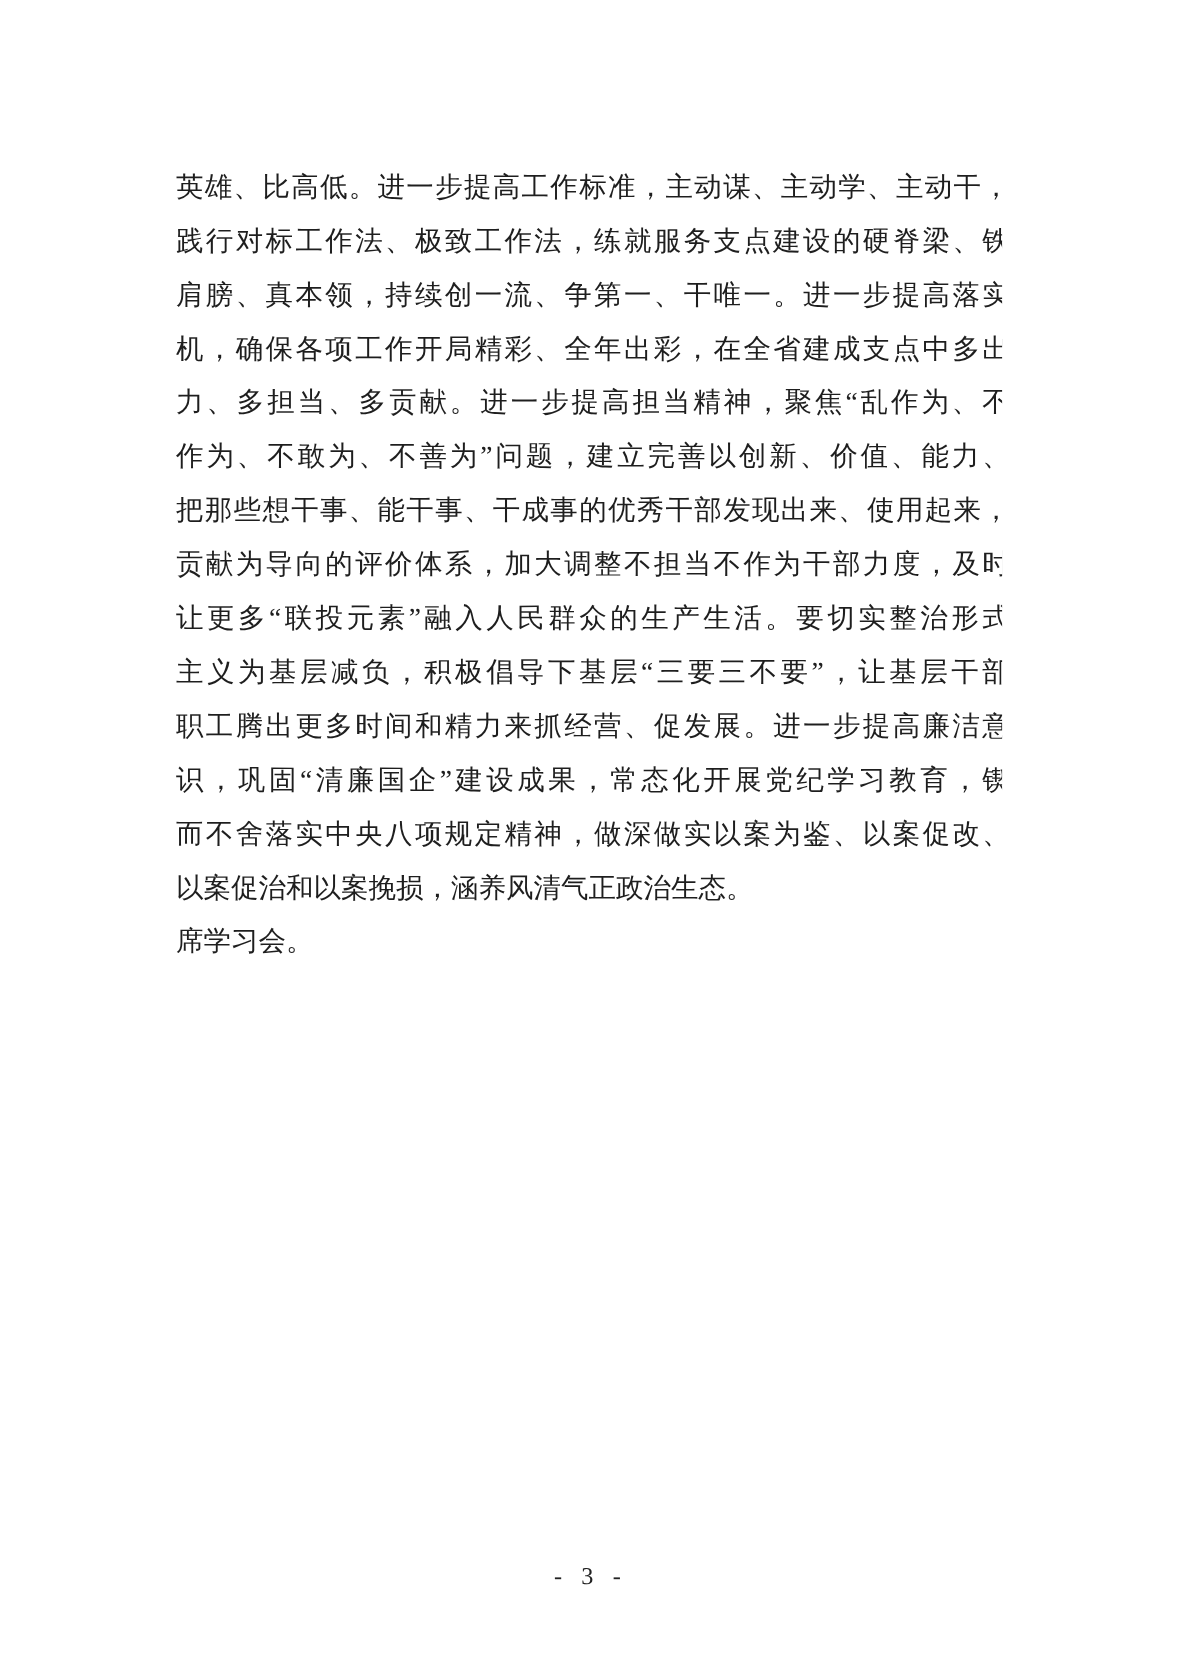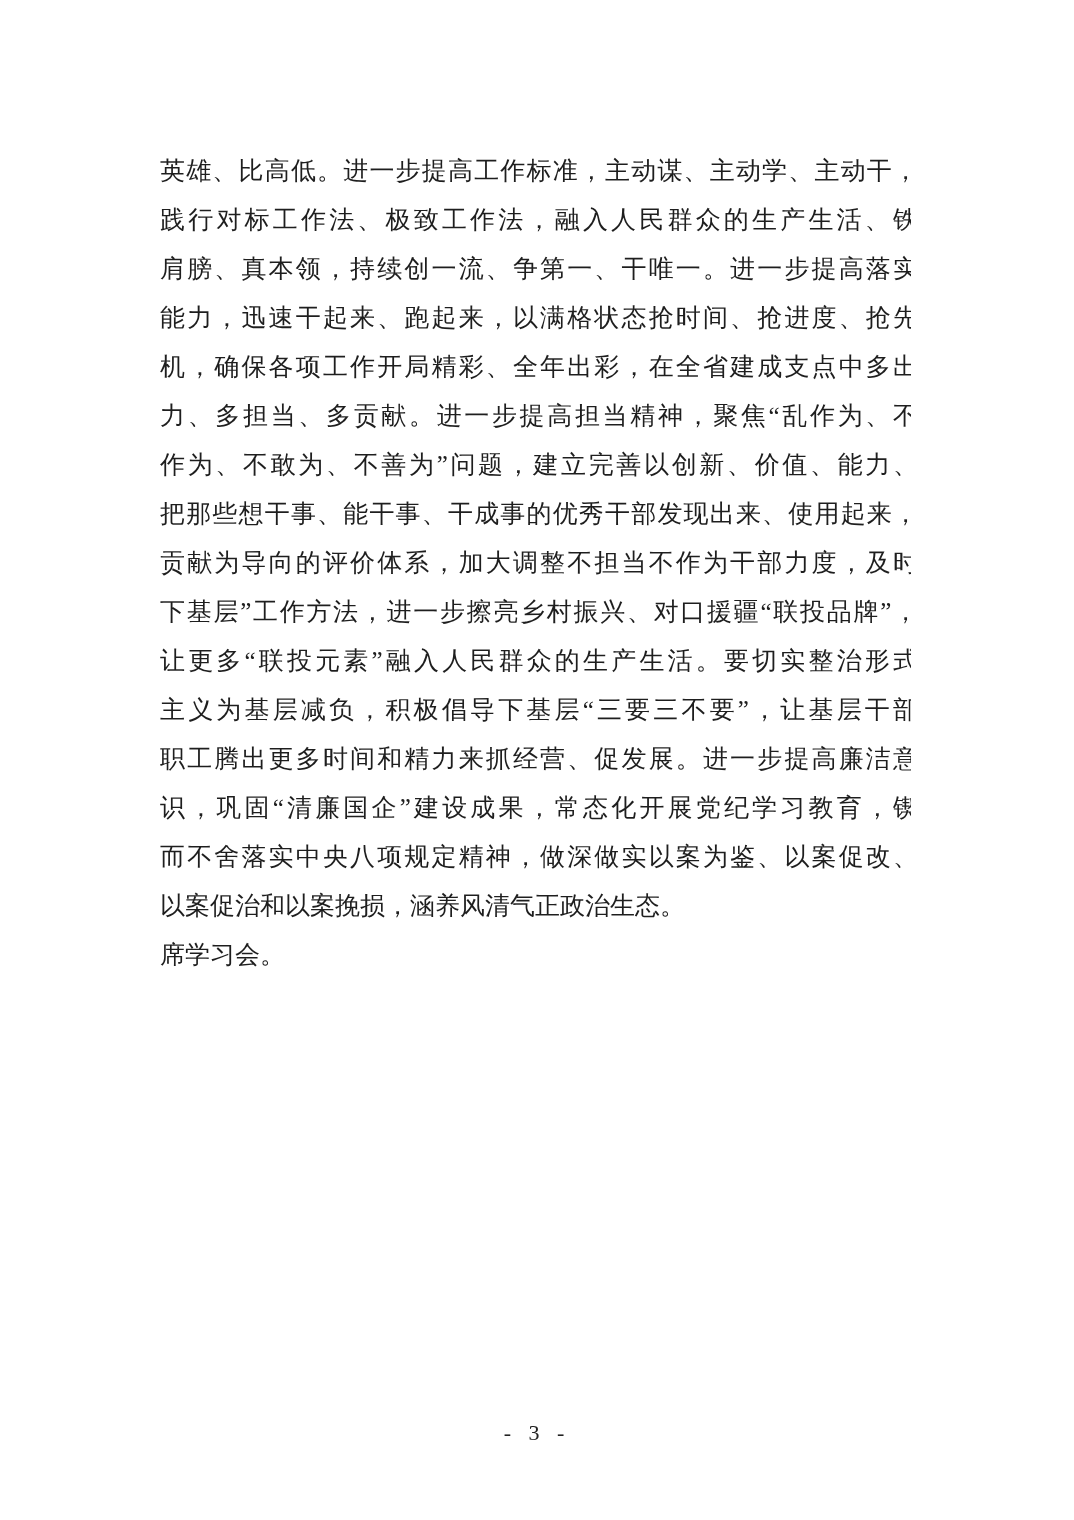--- a/index.html
+++ b/index.html
@@ -49,29 +49,27 @@
       color: #222222;
       font-family: "Liberation Serif", serif;
     }
   </style>
 </head>
 <body>
 
 <div class="page">
   <div class="text-block">
     <div class="line">英雄、比高低。进一步提高工作标准，主动谋、主动学、主动干，</div>
-    <div class="line">践行对标工作法、极致工作法，融入人民群众的生产生活、铁</div>
+    <div class="line">践行对标工作法、极致工作法，练就服务支点建设的硬脊梁、铁</div>
     <div class="line">肩膀、真本领，持续创一流、争第一、干唯一。进一步提高落实</div>
-    <div class="line">能力，迅速干起来、跑起来，以满格状态抢时间、抢进度、抢先</div>
     <div class="line">机，确保各项工作开局精彩、全年出彩，在全省建成支点中多出</div>
     <div class="line">力、多担当、多贡献。进一步提高担当精神，聚焦“乱作为、不</div>
     <div class="line">作为、不敢为、不善为”问题，建立完善以创新、价值、能力、</div>
     <div class="line">把那些想干事、能干事、干成事的优秀干部发现出来、使用起来，</div>
     <div class="line">贡献为导向的评价体系，加大调整不担当不作为干部力度，及时</div>
-    <div class="line">下基层”工作方法，进一步擦亮乡村振兴、对口援疆“联投品牌”，</div>
     <div class="line">让更多“联投元素”融入人民群众的生产生活。要切实整治形式</div>
     <div class="line">主义为基层减负，积极倡导下基层“三要三不要”，让基层干部</div>
     <div class="line">职工腾出更多时间和精力来抓经营、促发展。进一步提高廉洁意</div>
     <div class="line">识，巩固“清廉国企”建设成果，常态化开展党纪学习教育，锲</div>
     <div class="line">而不舍落实中央八项规定精神，做深做实以案为鉴、以案促改、</div>
     <div class="line para-end">以案促治和以案挽损，涵养风清气正政治生态。</div>
     <div class="line para-end">席学习会。</div>
   </div>
   <div class="page-number">- 3 -</div>
 </div>

